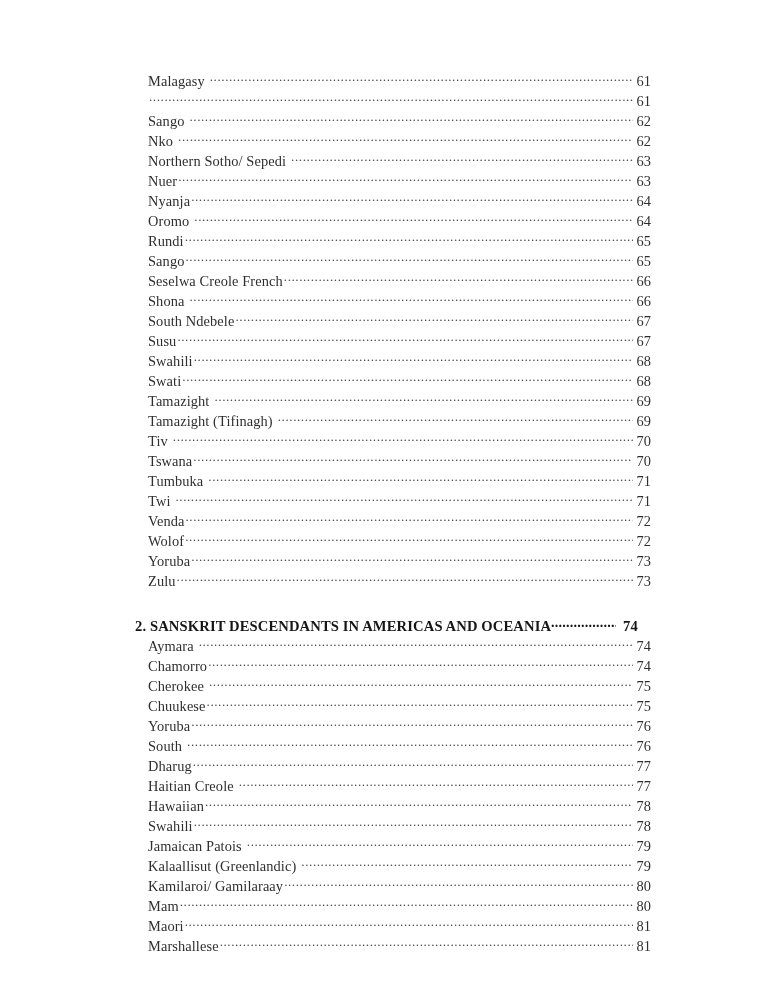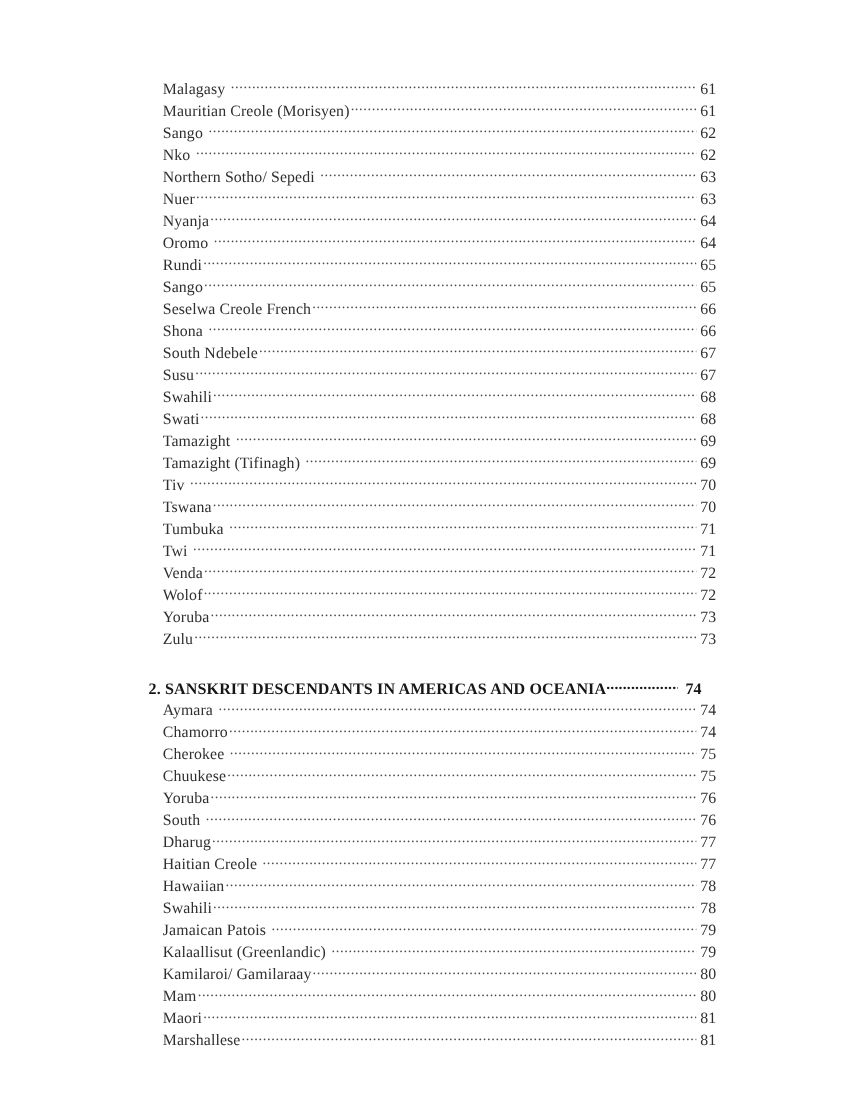--- a/index.html
+++ b/index.html
@@ -132,21 +132,20 @@
 <body>
 
 <div class="page">
   <div class="toc" id="toc-root">
       <div class="toc-line toc-entry gap">
         <span class="entry-title">Malagasy</span>
         <span class="leader"></span>
         <span class="page-num">61</span>
       </div>
       <div class="toc-line toc-entry">
-        <span class="entry-title">Mauritian Creole (Morisyen)</span>
         <span class="leader"></span>
         <span class="page-num">61</span>
       </div>
       <div class="toc-line toc-entry gap">
         <span class="entry-title">Sango</span>
         <span class="leader"></span>
         <span class="page-num">62</span>
       </div>
       <div class="toc-line toc-entry gap">
         <span class="entry-title">Nko</span>

